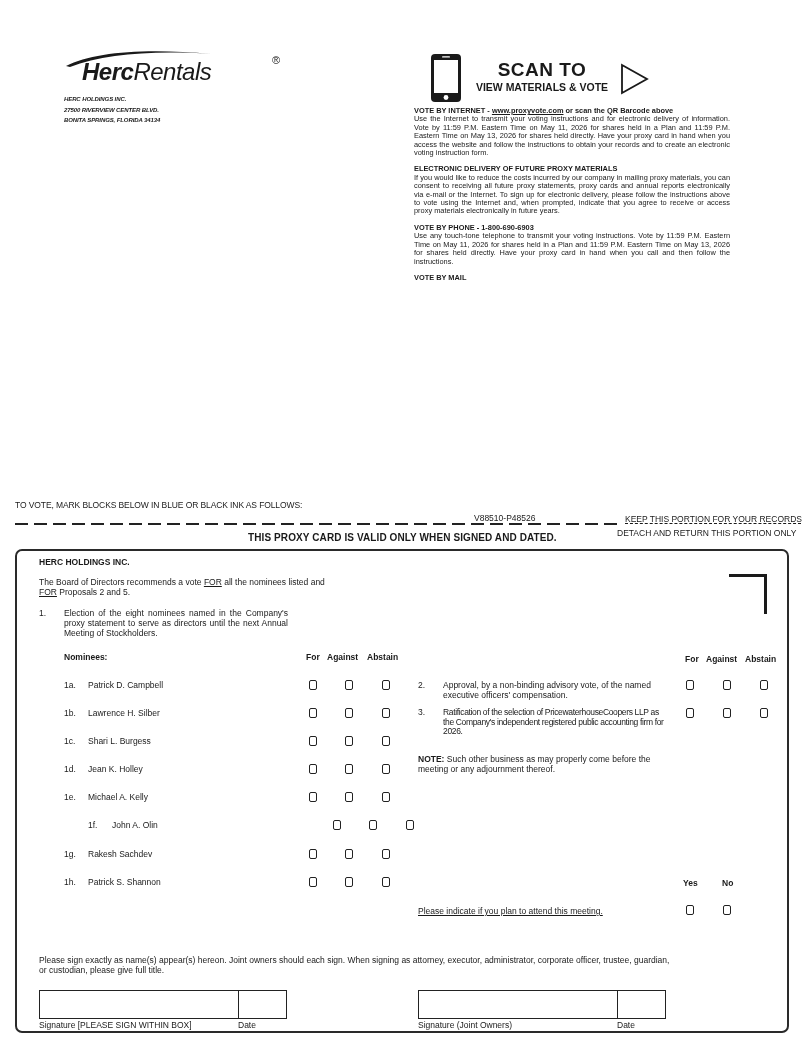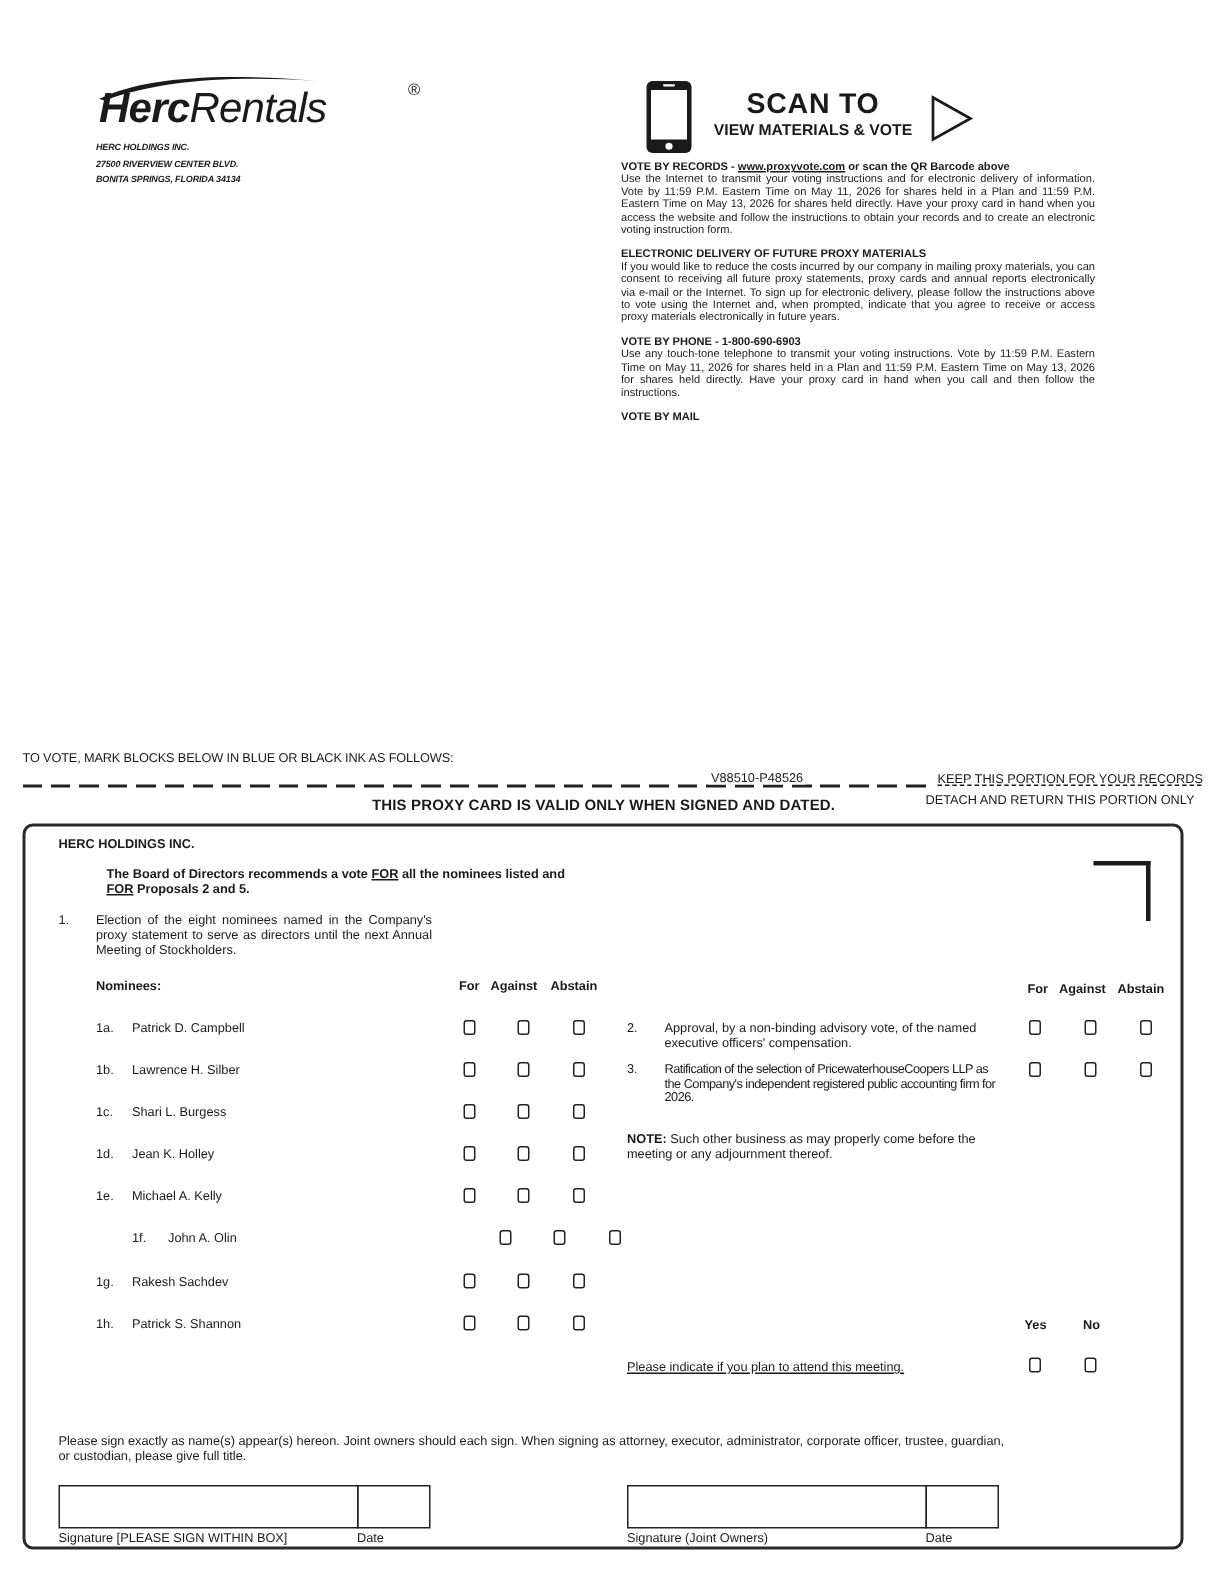--- a/index.html
+++ b/index.html
@@ -3,21 +3,21 @@
 <meta charset="utf-8">
 <style>
   html, body { margin:0; padding:0; background:#ffffff; }
   body { width:807px; height:1054px; position:relative; overflow:hidden;
          font-family:"Liberation Sans", sans-serif; color:#1a1a1a; }
   .abs { position:absolute; }
 
   
   .logo { left:62px; top:48px; width:230px; height:48px; }
   .logo-swoosh { left:2px; top:0px; width:150px; height:20px; }
-  .logo-text { left:4px; top:6px; font-size:28px; letter-spacing:-0.5px; white-space:nowrap; line-height:36px; }
+  .logo-text { left:20px; top:6px; font-size:24px; letter-spacing:-0.5px; white-space:nowrap; line-height:36px; }
   .logo-herc { font-weight:bold; font-style:italic; }
   .logo-rentals { font-weight:normal; font-style:italic; }
   .logo-reg { left:210px; top:6px; font-size:11px; }
   .addr { left:64px; top:94px; font-size:6px; font-style:italic; font-weight:bold; line-height:10.5px; text-transform:uppercase; letter-spacing:-0.1px; }
 
   
   .phone { left:430px; top:53px; width:32px; height:50px; }
   .scan-title { left:472px; top:60px; width:140px; text-align:center; font-weight:bold; font-size:19px; line-height:20px; letter-spacing:0.5px; }
   .scan-sub { left:472px; top:81px; width:140px; text-align:center; font-weight:bold; font-size:10.5px; line-height:12px; white-space:nowrap; }
   .play-arrow { left:620px; top:63px; width:30px; height:32px; }
@@ -32,21 +32,21 @@
   .dashline { left:15px; top:523px; width:605px; height:2px;
               background-image:repeating-linear-gradient(90deg,#222 0 13px,transparent 13px 19px); }
   .code { left:472px; top:513px; font-size:8.5px; background:#fff; padding:0 2px; }
   .keep { left:625px; top:514px; font-size:8.5px; text-decoration:underline; text-decoration-style:dashed; }
   .detach { left:617px; top:528px; font-size:8.5px; }
   .valid { left:248px; top:532px; font-size:10px; font-weight:bold; letter-spacing:0.1px; }
 
   
   .card { left:15px; top:549px; width:774px; height:484px; border:2px solid #2a2a2a; border-radius:7px; box-sizing:border-box; }
   .company { left:39px; top:557px; font-size:8.5px; font-weight:bold; }
-  .board { left:39px; top:577px; width:350px; font-size:8.5px; font-weight:bold; line-height:10px;margin-left:32px; }
+  .board { left:39px; top:577px; width:350px; font-size:8.5px; font-weight:normal; line-height:10px; }
   .board u { text-decoration:underline; }
   .corner-mark { left:729px; top:574px; width:38px; height:40px; border-top:3px solid #1a1a1a; border-right:3px solid #1a1a1a; box-sizing:border-box; }
 
   .p1num { left:39px; top:608px; font-size:8.5px; }
   .p1text { left:64px; top:608px; width:224px; font-size:8.5px; line-height:10px; text-align:justify; }
 
   .nomhead { left:64px; top:652px; font-size:8.5px; font-weight:bold; }
   .colhead { font-size:8.5px; font-weight:bold; }
 
   .nom-row { left:64px; height:14px; width:340px; font-size:8.5px; }
@@ -87,21 +87,21 @@
   <circle cx="16" cy="44.5" r="2.4" fill="#fff"></circle>
 </svg>
 <div class="abs scan-title">SCAN TO</div>
 <div class="abs scan-sub">VIEW MATERIALS &amp; VOTE</div>
 <svg class="abs play-arrow" viewBox="0 0 30 32">
   <path d="M2 2 L27 16 L2 30 Z" fill="none" stroke="#1a1a1a" stroke-width="1.8" stroke-linejoin="miter"></path>
 </svg>
 
 <div class="abs instr">
   <div class="blk">
-    <span class="hd"><span>VOTE BY RECORDS - </span><u>www.proxyvote.com</u><span> or scan the QR Barcode above</span></span>
+    <span class="hd"><span>VOTE BY INTERNET - </span><u>www.proxyvote.com</u><span> or scan the QR Barcode above</span></span>
     <span>Use the Internet to transmit your voting instructions and for electronic delivery of information. Vote by 11:59 P.M. Eastern Time on May 11, 2026 for shares held in a Plan and 11:59 P.M. Eastern Time on May 13, 2026 for shares held directly. Have your proxy card in hand when you access the website and follow the instructions to obtain your records and to create an electronic voting instruction form.</span>
   </div>
   <div class="blk">
     <span class="hd">ELECTRONIC DELIVERY OF FUTURE PROXY MATERIALS</span>
     <span>If you would like to reduce the costs incurred by our company in mailing proxy materials, you can consent to receiving all future proxy statements, proxy cards and annual reports electronically via e-mail or the Internet. To sign up for electronic delivery, please follow the instructions above to vote using the Internet and, when prompted, indicate that you agree to receive or access proxy materials electronically in future years.</span>
   </div>
   <div class="blk">
     <span class="hd">VOTE BY PHONE - 1-800-690-6903</span>
     <span>Use any touch-tone telephone to transmit your voting instructions. Vote by 11:59 P.M. Eastern Time on May 11, 2026 for shares held in a Plan and 11:59 P.M. Eastern Time on May 13, 2026 for shares held directly. Have your proxy card in hand when you call and then follow the instructions.</span>
   </div>

